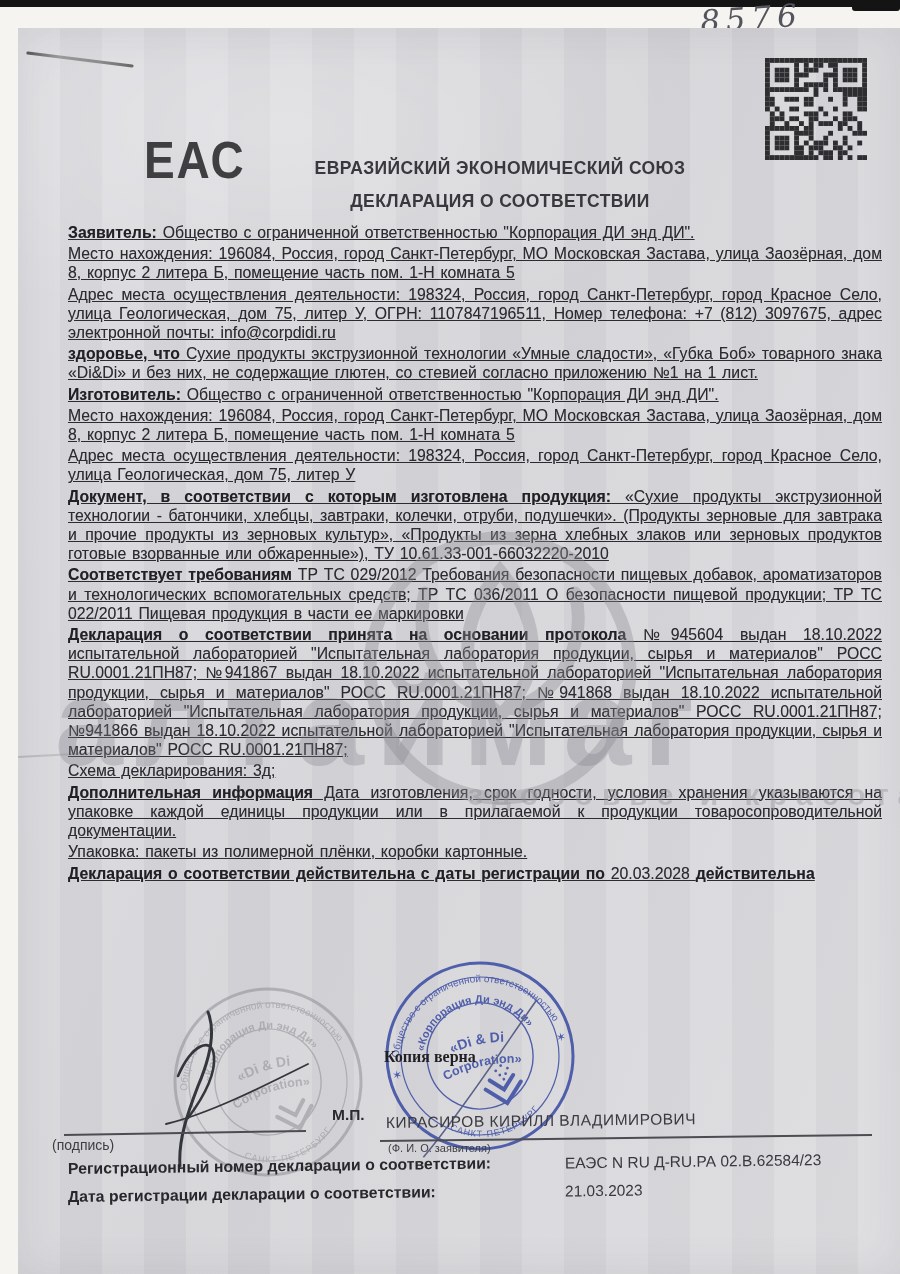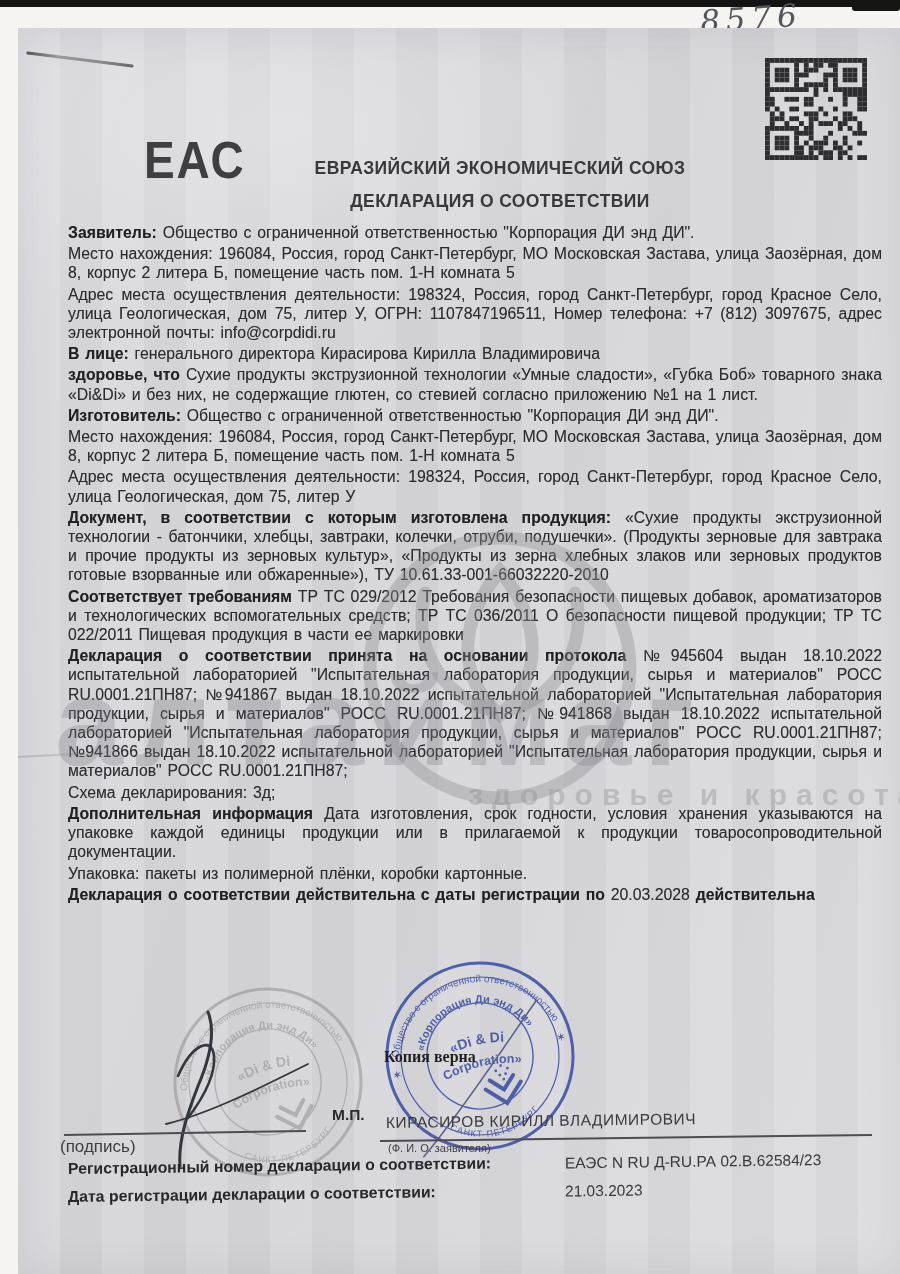--- a/index.html
+++ b/index.html
@@ -31,39 +31,39 @@
   .eac-logo{
     left:144px;top:130px;font-size:50px;font-weight:bold;color:#3f3f42;
     letter-spacing:2px;transform:scaleY(1.04) scaleX(.92);transform-origin:left top;
     font-family:"Liberation Sans",sans-serif;
   }
   .qr{left:765px;top:56px;}
   .title{left:90px;width:820px;text-align:center;font-weight:bold;color:#39393d;font-size:17.5px;letter-spacing:.4px;}
   .title1{top:158px;}
   .title2{top:191px;}
   
-  .doc-body{left:68px;top:223px;width:814px;color:#2c2c30;font-size:15.8px;line-height:19.2px;word-spacing:1.4px;text-shadow:0 0 .4px rgba(70,70,75,.45);}
+  .doc-body{left:68px;top:223px;width:814px;color:#2c2c30;font-size:15.8px;line-height:19.2px;word-spacing:1.4px;text-shadow:0 0 .4px rgba(70,70,75,.45);text-decoration:underline;}
   .para{margin:0 0 2px 0;text-align:justify;}
   .para .b{font-weight:bold;color:#212125;}
   
   .wm{pointer-events:none;}
   .wm-logo{left:335px;top:505px;opacity:.38;}
   .wm-brand{left:55px;top:652px;width:840px;font-size:122px;font-weight:bold;letter-spacing:12px;color:rgba(128,128,136,.32);transform:scaleY(1.02);white-space:nowrap;overflow:hidden;}
   .wm-tagline{left:468px;top:778px;font-size:30px;font-weight:bold;letter-spacing:9px;color:rgba(142,142,150,.4);white-space:nowrap;}
   
   .stamp-gray{left:168px;top:982px;transform:rotate(-18deg);opacity:.48;}
   .stamp-blue{left:380px;top:956px;transform:rotate(-13deg);opacity:.88;}
   .signature{left:148px;top:1002px;}
   .copy-note{left:384px;top:1048px;font-family:"Liberation Serif",serif;font-weight:bold;font-size:16px;color:#1f1f24;}
   .mp{left:332px;top:1106px;font-weight:bold;font-size:15.5px;color:#2b2b2f;}
   .applicant-name{left:386px;top:1112px;font-size:15.5px;letter-spacing:.5px;color:#3b3b41;transform:rotate(-.7deg);white-space:nowrap;}
   .name-line{left:380px;top:1137px;width:492px;border-top:2px solid #4c4c52;transform:rotate(-.7deg);}
   .fio-caption{left:388px;top:1142px;font-size:11px;color:#3d3d43;}
   .sig-line{left:64px;top:1132px;width:242px;border-top:2px solid #4c4c52;transform:rotate(-1deg);}
-  .sig-caption{left:60px;top:1137px;font-size:17px;color:#3d3d43;}
+  .sig-caption{left:52px;top:1137px;font-size:14px;color:#3d3d43;}
   .reg-row{left:68px;width:816px;transform:rotate(-.75deg);transform-origin:left center;}
   .reg-row1{top:1160px;}
   .reg-row2{top:1188px;}
   .reg-label{font-weight:bold;font-size:15.8px;color:#28282c;}
   .reg-value{position:absolute;left:497px;top:1px;font-size:15.5px;color:#38383e;white-space:nowrap;}
   svg text{font-family:"Liberation Sans",sans-serif;}
 </style>
 </head>
 <body>
 
@@ -314,21 +314,20 @@
   </svg>
 
 <div class="abs eac-logo">ЕАС</div>
 <div class="abs title title1">ЕВРАЗИЙСКИЙ ЭКОНОМИЧЕСКИЙ СОЮЗ</div>
 <div class="abs title title2">ДЕКЛАРАЦИЯ О СООТВЕТСТВИИ</div>
 
 <div class="abs doc-body">
     <p class="para"><span class="b">Заявитель:</span><span> Общество с ограниченной ответственностью "Корпорация ДИ энд ДИ".</span></p>
     <p class="para"><span>Место нахождения: 196084, Россия, город Санкт-Петербург, МО Московская Застава, улица Заозёрная, дом 8, корпус 2 литера Б, помещение часть пом. 1-Н комната 5</span></p>
     <p class="para"><span>Адрес места осуществления деятельности: 198324, Россия, город Санкт-Петербург, город Красное Село, улица Геологическая, дом 75, литер У, ОГРН: 1107847196511, Номер телефона: +7 (812) 3097675, адрес электронной почты: info@corpdidi.ru</span></p>
-    <p class="para"><span class="b">В лице:</span><span> генерального директора Кирасирова Кирилла Владимировича</span></p>
     <p class="para"><span class="b">здоровье, что</span><span> Сухие продукты экструзионной технологии «Умные сладости», «Губка Боб» товарного знака «Di&amp;Di» и без них, не содержащие глютен, со стевией согласно приложению №1 на 1 лист.</span></p>
     <p class="para"><span class="b">Изготовитель:</span><span> Общество с ограниченной ответственностью "Корпорация ДИ энд ДИ".</span></p>
     <p class="para"><span>Место нахождения: 196084, Россия, город Санкт-Петербург, МО Московская Застава, улица Заозёрная, дом 8, корпус 2 литера Б, помещение часть пом. 1-Н комната 5</span></p>
     <p class="para"><span>Адрес места осуществления деятельности: 198324, Россия, город Санкт-Петербург, город Красное Село, улица Геологическая, дом 75, литер У</span></p>
     <p class="para"><span class="b">Документ, в соответствии с которым изготовлена продукция:</span><span> «Сухие продукты экструзионной технологии - батончики, хлебцы, завтраки, колечки, отруби, подушечки». (Продукты зерновые для завтрака и прочие продукты из зерновых культур», «Продукты из зерна хлебных злаков или зерновых продуктов готовые взорванные или обжаренные»), ТУ 10.61.33-001-66032220-2010</span></p>
     <p class="para"><span class="b">Соответствует требованиям</span><span> ТР ТС 029/2012 Требования безопасности пищевых добавок, ароматизаторов и технологических вспомогательных средств; ТР ТС 036/2011 О безопасности пищевой продукции; ТР ТС 022/2011 Пищевая продукция в части ее маркировки</span></p>
     <p class="para"><span class="b">Декларация о соответствии принята на основании протокола</span><span> №945604 выдан 18.10.2022 испытательной лабораторией "Испытательная лаборатория продукции, сырья и материалов" РОСС RU.0001.21ПН87; №941867 выдан 18.10.2022 испытательной лабораторией "Испытательная лаборатория продукции, сырья и материалов" РОСС RU.0001.21ПН87; №941868 выдан 18.10.2022 испытательной лабораторией "Испытательная лаборатория продукции, сырья и материалов" РОСС RU.0001.21ПН87; №941866 выдан 18.10.2022 испытательной лабораторией "Испытательная лаборатория продукции, сырья и материалов" РОСС RU.0001.21ПН87;</span></p>
     <p class="para"><span>Схема декларирования: 3д;</span></p>
     <p class="para"><span class="b">Дополнительная информация</span><span> Дата изготовления, срок годности, условия хранения указываются на упаковке каждой единицы продукции или в прилагаемой к продукции товаросопроводительной документации.</span></p>
     <p class="para"><span>Упаковка: пакеты из полимерной плёнки, коробки картонные.</span></p>

